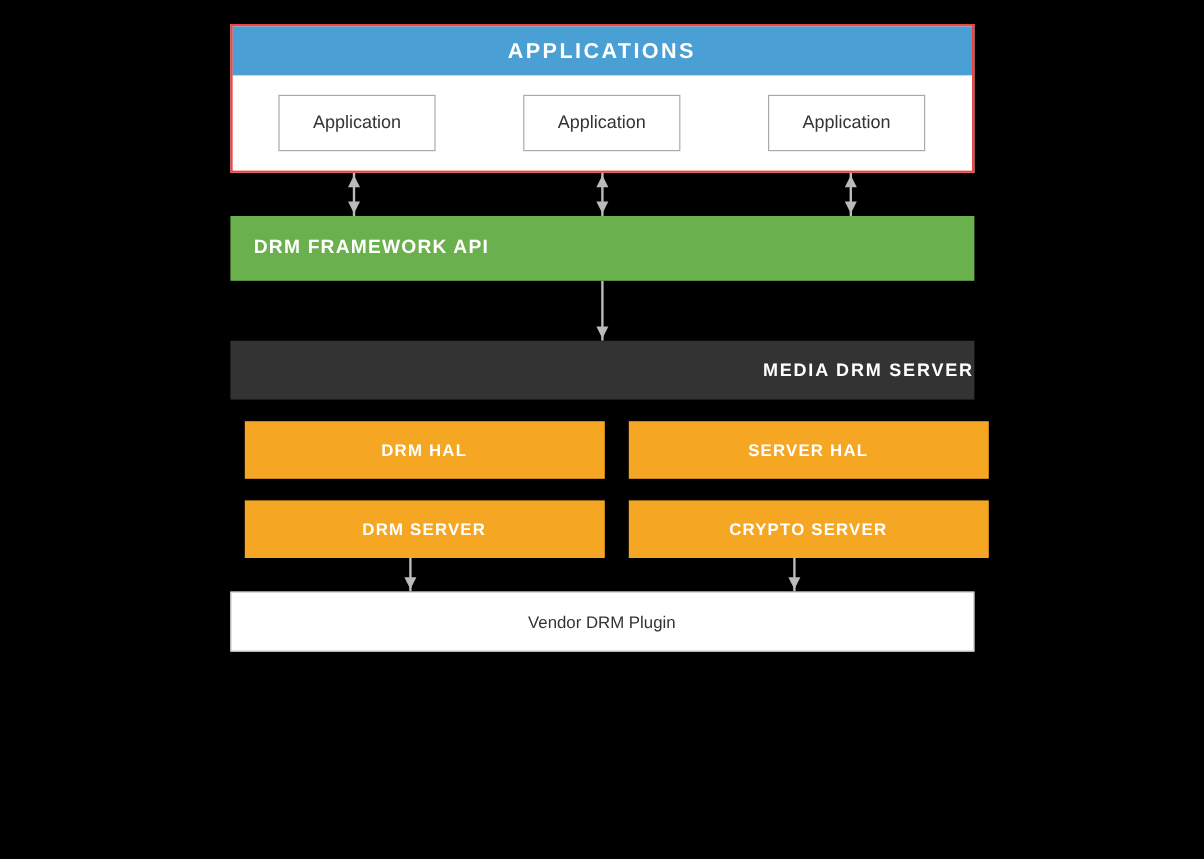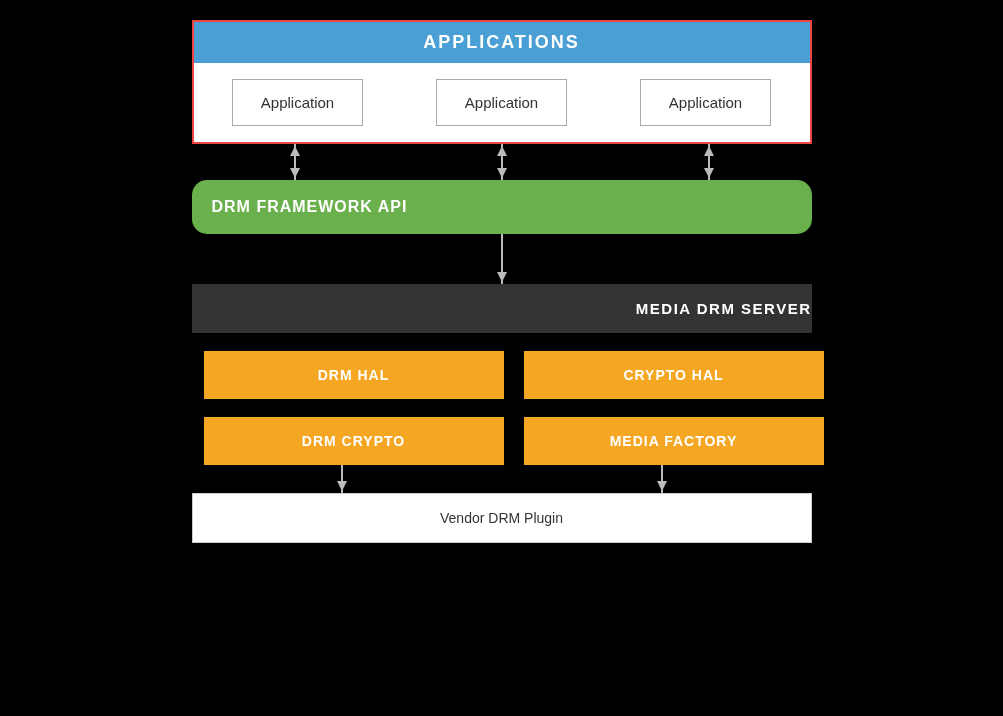--- a/index.html
+++ b/index.html
@@ -62,21 +62,20 @@
     
     .drm-framework-block {
       width: 100%;
       background: #6ab04c;
       color: #fff;
       font-weight: bold;
       font-size: 16px;
       letter-spacing: 1px;
       padding: 18px 20px;
       display: flex;
-      border-radius: 15px;
     }
 
     
     .gap {
       height: 50px;
       width: 100%;
       position: relative;
     }
 
     
@@ -197,32 +196,32 @@
     <span>MEDIA DRM SERVER</span>
   </div>
 
   <div class="spacer"></div>
 
   <div class="hal-row">
     <div class="hal-box">
       <span>DRM HAL</span>
     </div>
     <div class="hal-box">
-      <span>CRYPTO HAL</span>
+      <span>SERVER HAL</span>
     </div>
   </div>
 
   <div class="spacer"></div>
 
   <div class="hal-row">
     <div class="hal-box">
-      <span>DRM CRYPTO</span>
-    </div>
-    <div class="hal-box">
-      <span>MEDIA FACTORY</span>
+      <span>DRM SERVER</span>
+    </div>
+    <div class="hal-box">
+      <span>CRYPTO SERVER</span>
     </div>
   </div>
 
   <svg class="connector-svg-mid" viewBox="0 0 620 28" preserveAspectRatio="none">
 
     <line x1="150" y1="0" x2="150" y2="28" stroke="#bbb" stroke-width="2"></line>
     <polygon points="150,26 145,16 155,16" fill="#bbb"></polygon>
 
     <line x1="470" y1="0" x2="470" y2="28" stroke="#bbb" stroke-width="2"></line>
     <polygon points="470,26 465,16 475,16" fill="#bbb"></polygon>

